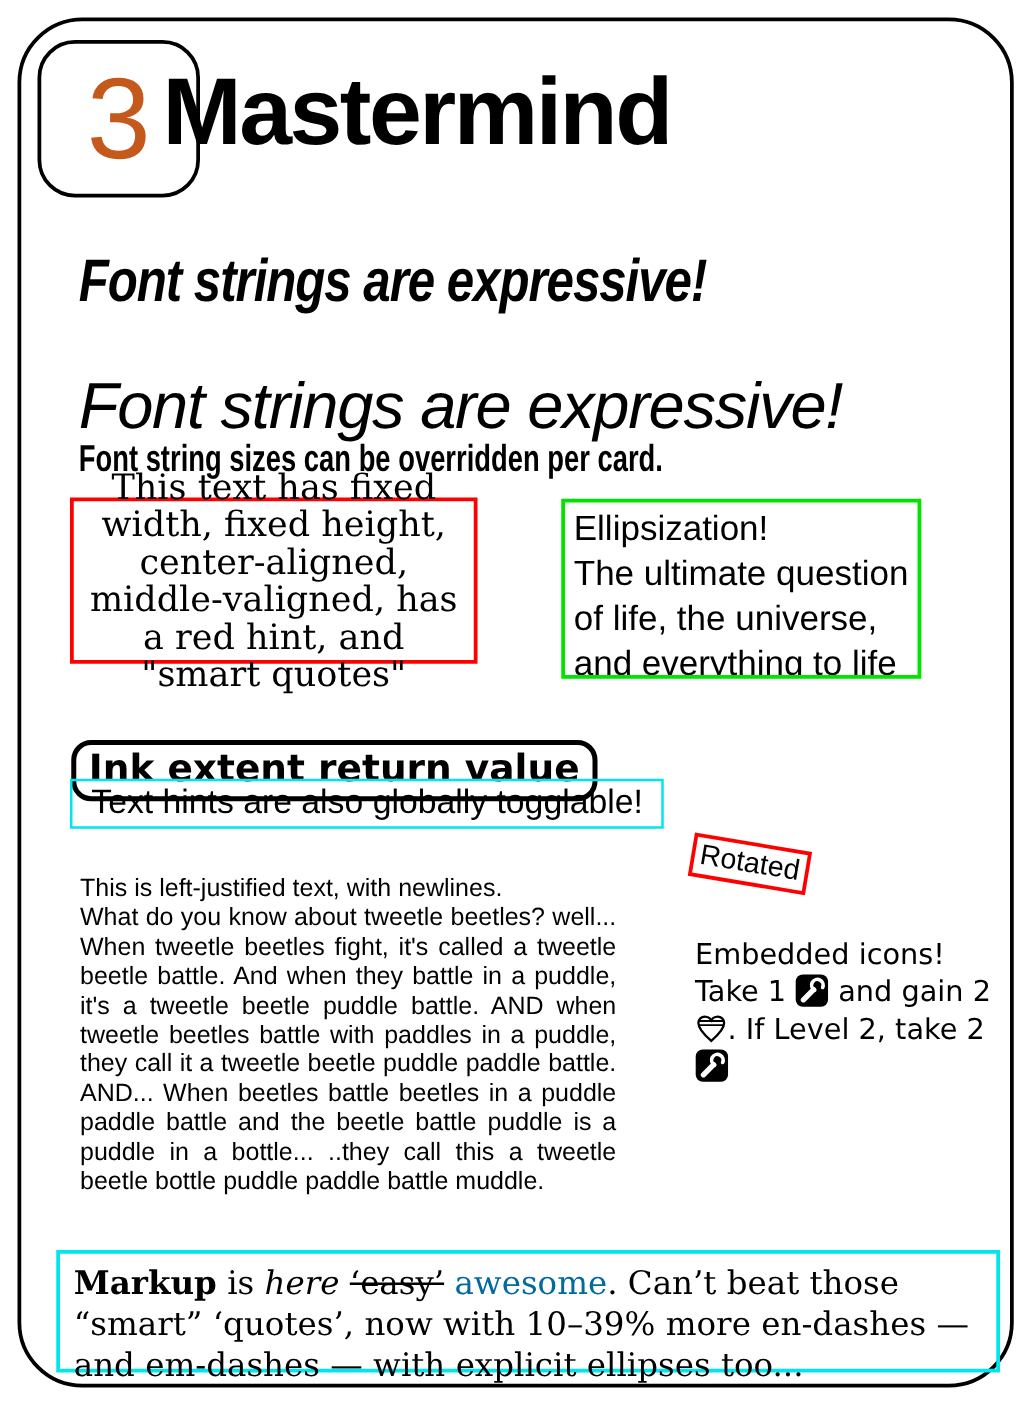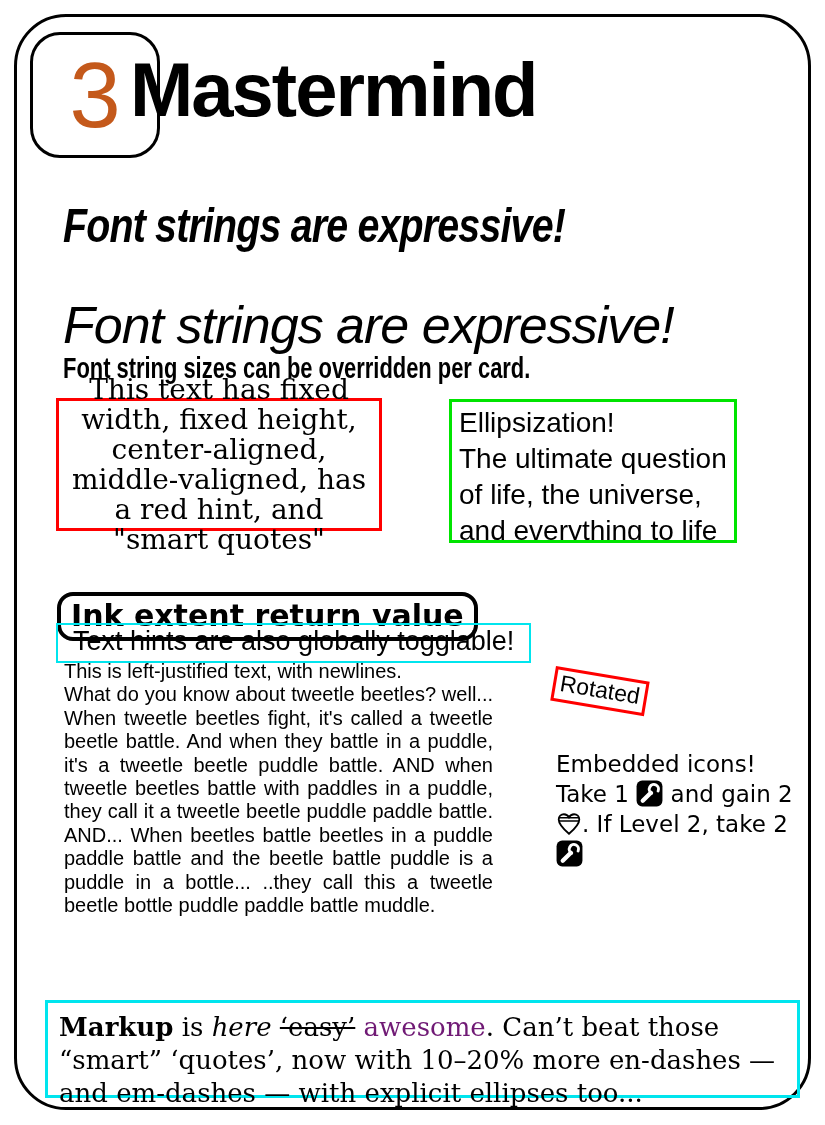--- a/index.html
+++ b/index.html
@@ -11,29 +11,29 @@
   .title{position:absolute;left:130px;right:25px;top:52px;font-weight:bold;font-size:76px;line-height:76px;letter-spacing:-2px;white-space:nowrap;}
   .fs1{position:absolute;left:63px;top:198px;font:italic bold 48px "Liberation Sans",sans-serif;letter-spacing:-1px;transform:scaleX(0.82);transform-origin:0 0;white-space:nowrap;}
   .fs2{position:absolute;left:63px;top:295px;font:italic 400 52px "Liberation Sans",sans-serif;letter-spacing:-1px;white-space:nowrap;}
   .fs3{position:absolute;left:63px;top:351px;font:bold 30px "Liberation Sans",sans-serif;transform:scaleX(0.73);transform-origin:0 0;white-space:nowrap;}
   .red-box{position:absolute;left:56px;top:398px;width:326px;height:133px;border:3px solid #ff0000;display:flex;align-items:center;justify-content:center;text-align:center;font-family:"DejaVu Serif",serif;font-size:28px;line-height:30px;padding:0 6px;}
   .green-box{position:absolute;left:449px;top:399px;width:288px;height:144px;border:3px solid #00e400;font-size:28px;line-height:36px;padding:3px 7px;white-space:pre-line;overflow:hidden;}
   .ink-extent{position:absolute;left:57px;top:544px;border:4px solid #000;border-radius:16px;padding:2px 10px 4px;font-family:"DejaVu Sans",sans-serif;font-weight:bold;font-size:30px;white-space:nowrap;margin-top:48px;}
   .hint-line{position:absolute;left:56px;top:623px;border:2px solid #00e5ee;padding:1px 15px 4px;font-size:27px;white-space:nowrap;}
   .no-hint{position:absolute;left:566px;top:628px;font-size:27px;white-space:nowrap;}
   .rotated{position:absolute;left:556px;top:666px;border:3px solid #ff0000;padding:0 4px 2px;font-size:23px;transform:rotate(9.5deg);transform-origin:0 0;white-space:nowrap;}
-  .para{position:absolute;left:64px;top:660px;width:429px;font-size:20px;line-height:23.4px;}
+  .para{position:absolute;left:64px;top:700px;width:429px;font-size:20px;line-height:23.4px;}
   .para .body{text-align:justify;text-align-last:left;}
   .embedded{position:absolute;left:536px;top:749px;width:252px;font-family:"DejaVu Sans",sans-serif;font-size:23px;line-height:30px;margin-left:20px;}
   .embedded svg{vertical-align:-5px;}
   .markup-box{position:absolute;left:45px;top:1000px;width:755px;height:98px;border:3px solid #00e5ee;padding:8px 11px 0;font-family:"DejaVu Serif",serif;font-size:26px;line-height:33px;}
   .mk-b{font-weight:bold;}
   .mk-i{font-style:italic;}
   .mk-s{text-decoration:line-through;}
-  .mk-r{color:#701a75;}
+  .mk-r{color:#0369a1;}
 </style>
 </head>
 <body>
 
 <div class="stage">
   <div class="card-border"></div>
 
   <div class="badge">
     <span class="badge-num">3</span>
   </div>
@@ -80,14 +80,14 @@
           <line x1="1" y1="9.3" x2="23" y2="9.3"></line>
         </g>
       </svg><span>. If Level 2, take 2 </span><svg width="27" height="27" viewBox="0 0 24 24">
         <rect x="0.5" y="0.5" width="23" height="23" rx="5" fill="#000"></rect>
         <g fill="none" stroke="#fff" stroke-linecap="round">
           <path d="M6 18.5 L13.2 11.3" stroke-width="3.8"></path>
           <circle cx="15.9" cy="8.1" r="4.1" stroke-width="2.6" stroke-dasharray="18.5 7.5" transform="rotate(118 15.9 8.1)"></circle>
         </g>
       </svg></div>
 
-  <div class="markup-box"><span class="mk-b">Markup</span><span> is </span><span class="mk-i">here</span><span> </span><span class="mk-s">‘easy’</span><span> </span><span class="mk-r">awesome</span><span>. Can’t beat those “smart” ‘quotes’, now with 10–20% more en-dashes — and em-dashes — with explicit ellipses too...</span></div>
+  <div class="markup-box"><span class="mk-b">Markup</span><span> is </span><span class="mk-i">here</span><span> </span><span class="mk-s">‘easy’</span><span> </span><span class="mk-r">awesome</span><span>. Can’t beat those “smart” ‘quotes’, now with 10–39% more en-dashes — and em-dashes — with explicit ellipses too...</span></div>
 </div>
 
 </body></html>

